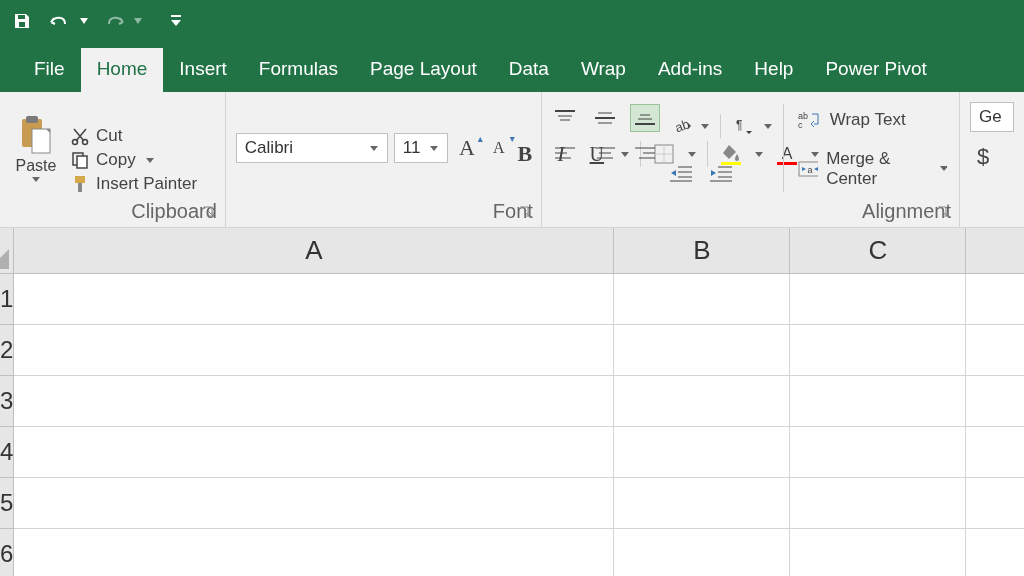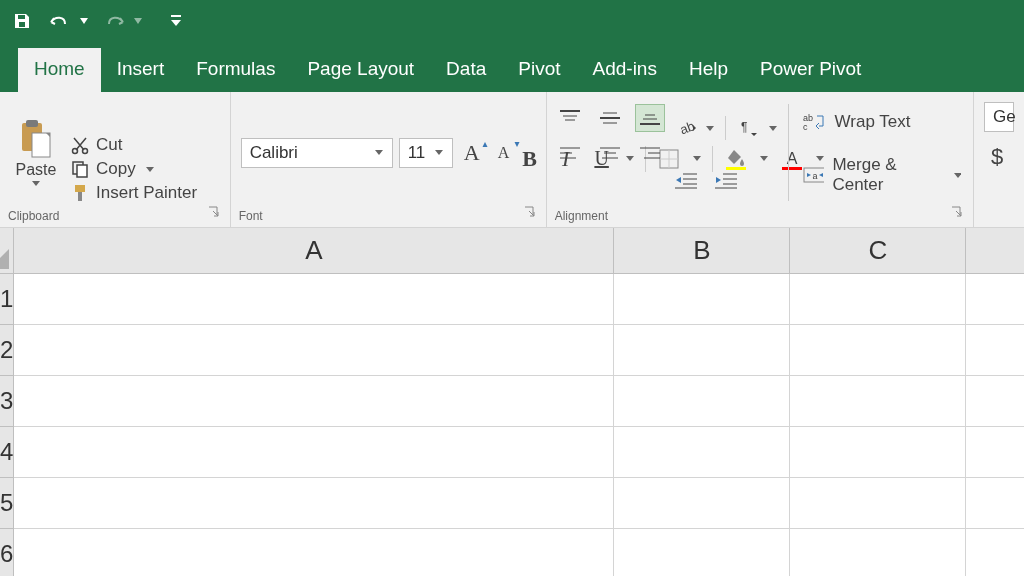--- a/index.html
+++ b/index.html
@@ -9,21 +9,21 @@
     .qat-btn { width: 28px; height: 28px; display: flex; align-items: center; justify-content: center; color: #fff; cursor: pointer; }
     .qat-btn.disabled { opacity: 0.5; }
     
     .menubar { background: #217346; height: 50px; display: flex; align-items: flex-end; padding-left: 18px; }
     .tab { padding: 10px 16px 12px 16px; color: #fff; font-size: 19px; cursor: pointer; }
     .tab.active { background: #f1f1f1; color: #217346; font-weight: 400; margin-top: 11px; }
     
     .ribbon { background: #f1f1f1; height: 136px; display: flex; border-bottom: 1px solid #d4d4d4; }
     .group { border-right: 1px solid #d4d4d4; padding: 6px 8px 4px 8px; display: flex; flex-direction: column; }
     .group-body { flex: 1; display: flex; }
-    .group-label { text-align: left; font-size: 12px; color: #666; padding-top: 2px; position: relative; }
+    .group-label { text-align: right; font-size: 20px; color: #666; padding-top: 2px; position: relative; }
     .launcher { position: absolute; right: 0; bottom: 3px; width: 14px; height: 14px; cursor: pointer; }
     
     .big-btn { display: flex; flex-direction: column; align-items: center; justify-content: center; width: 48px; cursor: pointer; }
     .big-btn .lbl { font-size: 16px; color: #444; margin-top: 2px; }
     
     .v-stack { display: flex; flex-direction: column; justify-content: flex-end; padding: 2px 6px; }
     .h-btn { display: flex; align-items: center; gap: 6px; font-size: 17px; color: #444; cursor: pointer; padding: 2px 0; }
     
     .font-row { display: flex; align-items: center; gap: 6px; }
     .font-select { height: 30px; background: #fff; border: 1px solid #bfbfbf; display: flex; align-items: center; padding: 0 4px 0 8px; font-size: 17px; color: #333; }
@@ -84,26 +84,27 @@
   </div>
   <div class="qat-btn" style="margin-left:8px">
     <svg width="10" height="12">
         <rect fill="#fff" width="10" height="2"></rect>
         <path fill="#fff" d="M0 5h10L5 11z"></path>
       </svg>
   </div>
 </div>
 
 <div class="menubar">
+  <div class="tab">File</div>
   <div class="tab active">Home</div>
   <div class="tab">Insert</div>
   <div class="tab">Formulas</div>
   <div class="tab">Page Layout</div>
   <div class="tab">Data</div>
-  <div class="tab">Pivot</div>
+  <div class="tab">Wrap</div>
   <div class="tab">Add-ins</div>
   <div class="tab">Help</div>
   <div class="tab">Power Pivot</div>
 </div>
 
 <div class="ribbon">
 
   <div class="group" style="width:232px">
     <div class="group-body">
       <div class="big-btn" style="width:56px">
@@ -354,21 +355,21 @@
       <span class="launcher">
           <svg width="12" height="12">
             <path fill="none" stroke="#888" d="M1 1h8v8M5 5l5 5M10 6v4H6"></path>
           </svg>
         </span>
     </div>
   </div>
 
   <div class="group" style="flex:1;border-right:none">
     <div class="group-body" style="flex-direction:column;padding:4px 2px">
-      <div class="font-select" style="width:30px">
+      <div class="font-select" style="width:44px">
         <span>Ge</span>
       </div>
       <div class="icon-row">
         <div class="ribbon-icon" style="font-size:22px">$</div>
       </div>
     </div>
     <div class="group-label"></div>
   </div>
 
 </div>

